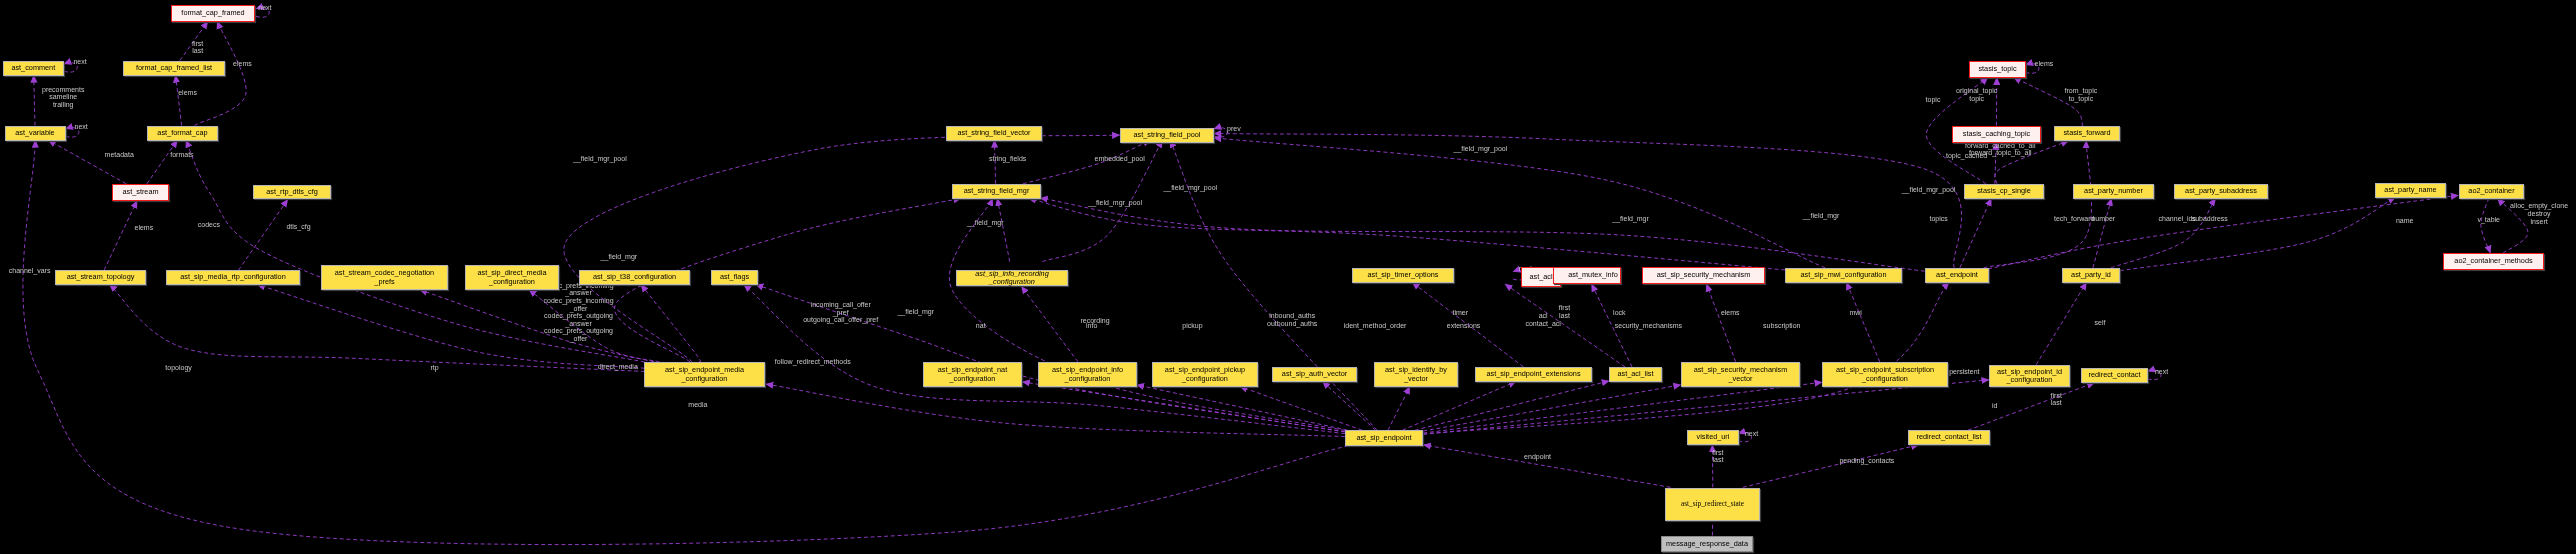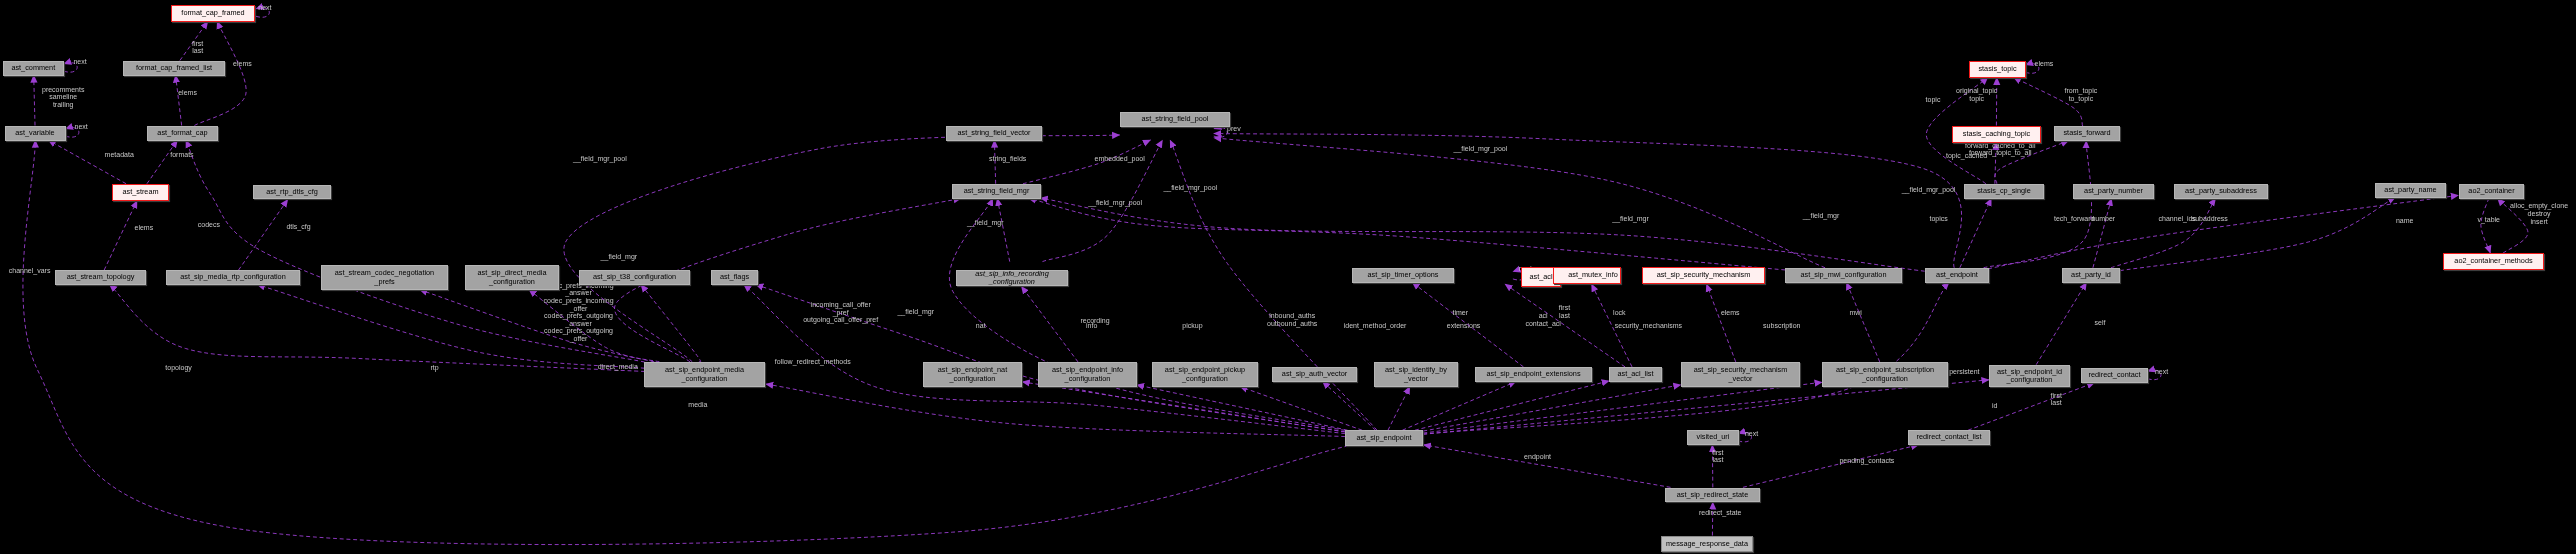--- a/index.html
+++ b/index.html
@@ -1,20 +1,20 @@
 <!DOCTYPE html>
 <html style="font-size:9px"><head>
 <meta charset="utf-8">
 <style>
   html,body{margin:0;padding:0;background:#000;}
   #canvas{position:relative;width:2576px;height:554px;background:#000;overflow:hidden;
           font-family:"Liberation Sans",sans-serif;}
   #edges{position:absolute;left:0;top:0;width:2576px;height:554px;}
   .node{position:absolute;display:flex;align-items:center;justify-content:center;text-align:center;
-        background:#a3a3a3;border:0.6px solid #b6b6b6;box-shadow:1.1px 1.1px 0 #3d3d3d;color:#000;
+        background:#fde047;border:0.6px solid #b6b6b6;box-shadow:1.1px 1.1px 0 #3d3d3d;color:#000;
         font:7.3px/1.1 "Liberation Sans",sans-serif;white-space:pre-line;box-sizing:border-box;cursor:pointer;}
   .node.red{border:1.1px solid #f31b1b;background:#fff0f0;}
   .node.focus{background:#bfbfbf;border:0.6px solid #8a8a8a;}
   .edge{stroke:#9c3fd2;stroke-width:1.6;fill:none;stroke-dasharray:7 5;}
   .elabel{font:12.5px "Liberation Sans",sans-serif;fill:#c9c9c9;text-anchor:middle;}
 </style>
 </head>
 <body>
 
 <div id="canvas">
@@ -182,21 +182,21 @@
     <div class="node normal" style="left: 253px; top: 185px; width: 78px; height: 14px;">ast_rtp_dtls_cfg</div>
     <div class="node normal" style="left: 55px; top: 270px; width: 91px; height: 14.6px;">ast_stream_topology</div>
     <div class="node normal" style="left: 166px; top: 270px; width: 134px; height: 14.6px;">ast_sip_media_rtp_configuration</div>
     <div class="node normal" style="left: 321px; top: 265px; width: 127px; height: 25px;">ast_stream_codec_negotiation
 _prefs</div>
     <div class="node normal" style="left: 465px; top: 265px; width: 94px; height: 25px;">ast_sip_direct_media
 _configuration</div>
     <div class="node normal" style="left: 579px; top: 270px; width: 111px; height: 14.6px;">ast_sip_t38_configuration</div>
     <div class="node normal" style="left: 711px; top: 270px; width: 47px; height: 14.6px;">ast_flags</div>
     <div class="node normal" style="left: 946px; top: 126px; width: 96px; height: 14.6px;">ast_string_field_vector</div>
-    <div class="node normal" style="left: 1120px; top: 112px; width: 110px; height: 14.6px;">ast_string_field_pool</div>
+    <div class="node normal" style="left: 1120px; top: 128px; width: 94px; height: 14.6px;">ast_string_field_pool</div>
     <div class="node normal" style="left: 952px; top: 184px; width: 89px; height: 14.6px;">ast_string_field_mgr</div>
     <div class="node normal" style="left: 956px; top: 270px; width: 112px; height: 16px; font-style: italic;">ast_sip_info_recording
 _configuration</div>
     <div class="node normal" style="left: 644px; top: 362px; width: 121px; height: 25px;">ast_sip_endpoint_media
 _configuration</div>
     <div class="node normal" style="left: 923px; top: 362px; width: 99px; height: 25px;">ast_sip_endpoint_nat
 _configuration</div>
     <div class="node normal" style="left: 1038px; top: 362px; width: 99px; height: 25px;">ast_sip_endpoint_info
 _configuration</div>
     <div class="node normal" style="left: 1152px; top: 362px; width: 106px; height: 25px;">ast_sip_endpoint_pickup
@@ -225,16 +225,16 @@
     <div class="node red" style="left: 1952px; top: 126px; width: 89px; height: 17px;">stasis_caching_topic</div>
     <div class="node normal" style="left: 2054px; top: 126px; width: 66px; height: 14.6px;">stasis_forward</div>
     <div class="node normal" style="left: 1964px; top: 184px; width: 80px; height: 14.6px; text-align: right;">stasis_cp_single</div>
     <div class="node normal" style="left: 2073px; top: 184px; width: 81px; height: 14.6px;">ast_party_number</div>
     <div class="node normal" style="left: 2174px; top: 184px; width: 94px; height: 14.6px;">ast_party_subaddress</div>
     <div class="node normal" style="left: 2375px; top: 183px; width: 71px; height: 14.6px;">ast_party_name</div>
     <div class="node normal" style="left: 2459px; top: 184px; width: 65px; height: 14.6px;">ao2_container</div>
     <div class="node normal" style="left: 1345px; top: 430px; width: 78px; height: 15.7px;">ast_sip_endpoint</div>
     <div class="node normal" style="left: 1687px; top: 430px; width: 52px; height: 14.6px;">visited_uri</div>
     <div class="node normal" style="left: 1908px; top: 430px; width: 82px; height: 14.6px;">redirect_contact_list</div>
-    <div class="node normal" style="left: 1665px; top: 488px; width: 95px; height: 14px;">ast_sip_redirect_state</div>
+    <div class="node normal" style="left: 1665px; top: 488px; width: 95px; height: 33px; font-family: Liberation Serif, serif;">ast_sip_redirect_state</div>
     <div class="node focus" style="left: 1661px; top: 536px; width: 92px; height: 15.7px;">message_response_data</div>
   </div>
 
 
 </body></html>

